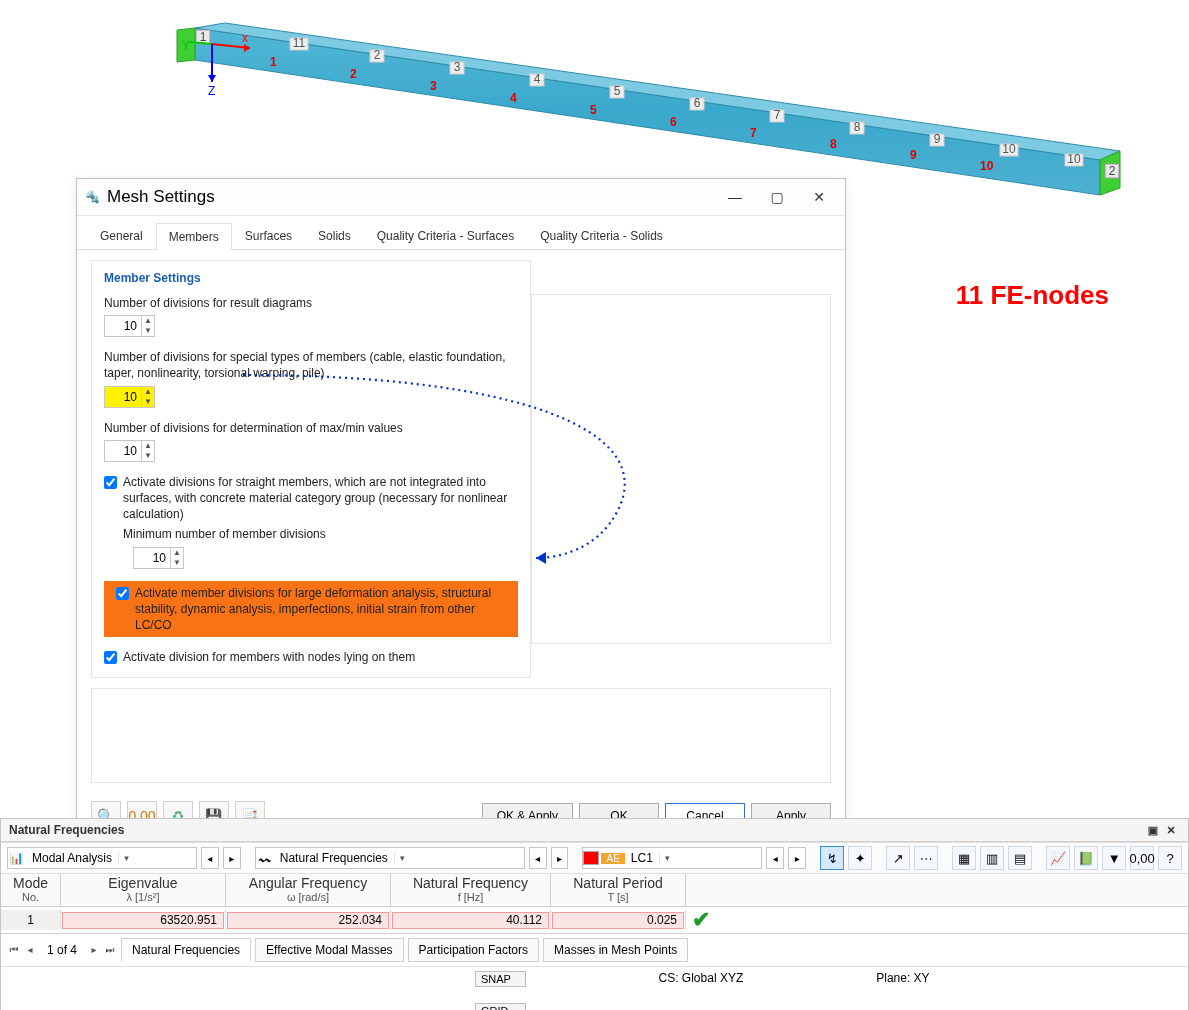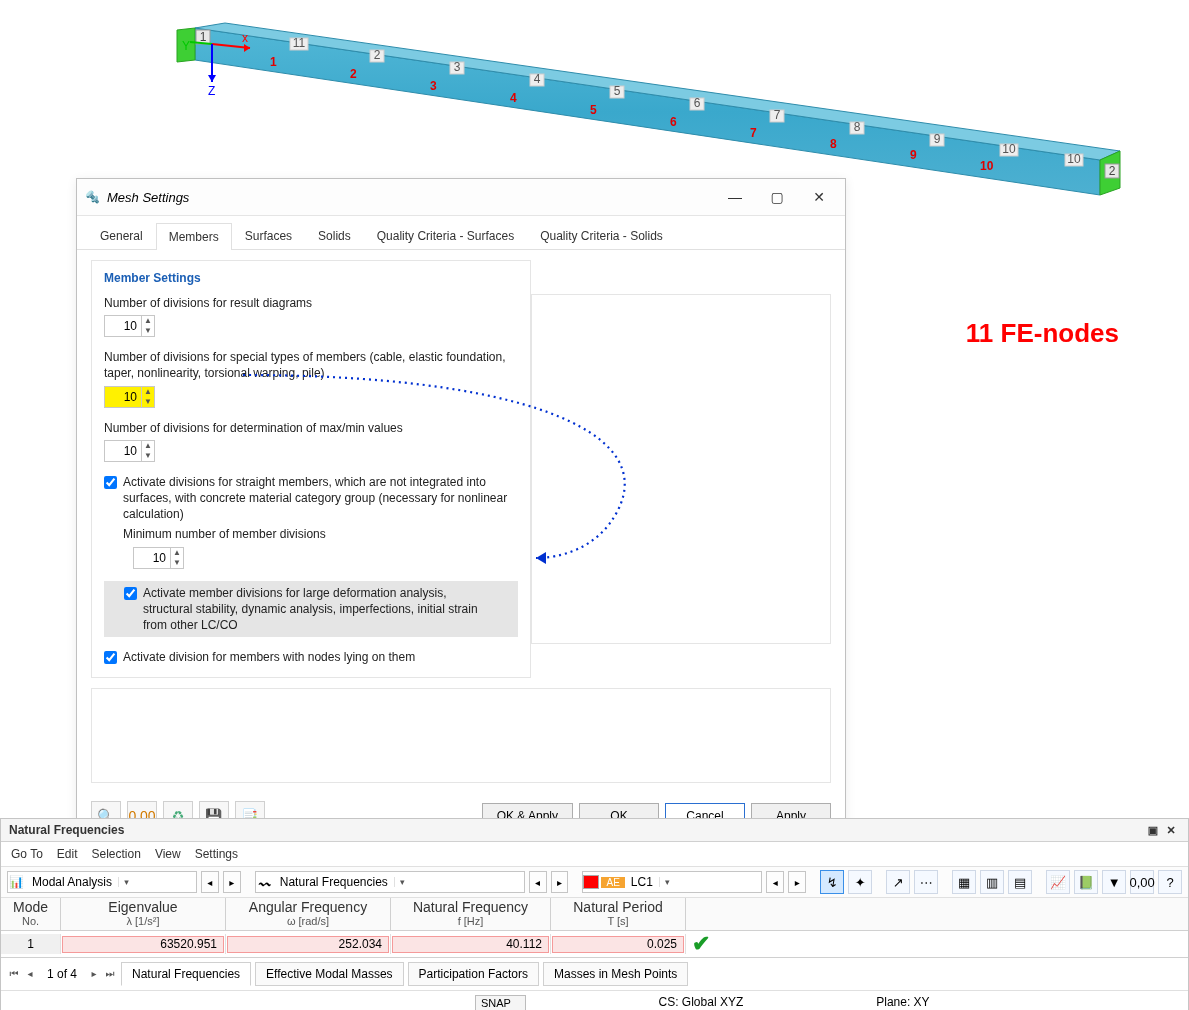--- a/index.html
+++ b/index.html
@@ -1,40 +1,40 @@
 <!DOCTYPE html>
 <html><head>
   <meta charset="utf-8">
   <style>
     * { box-sizing: border-box; margin:0; padding:0; font-family: "Segoe UI", Tahoma, sans-serif; font-size:12px; }
     body { background:#fff; width:1189px; height:1010px; position:relative; color:#000; }
-    .annot { position:absolute; top:280px; right:70px; color:#ff0000; font-size:26px; font-weight:600;margin-top:38px; }
+    .annot { position:absolute; top:280px; right:80px; color:#ff0000; font-size:26px; font-weight:600; }
     .beam-svg { position:absolute; top:20px; left:170px; }
     .dialog { position:absolute; top:178px; left:76px; width:770px; background:#fff; border:1px solid #c0c0c0; box-shadow:0 2px 10px rgba(0,0,0,0.08); }
     .titlebar { display:flex; align-items:center; gap:6px; padding:6px 8px; border-bottom:1px solid #e5e5e5; background:#fdfdfd;}
     .titlebar .icon { width:16px; height:16px; display:flex; align-items:center; justify-content:center; }
-    .titlebar .title { flex:1; font-size:13px;font-style:italic; }
+    .titlebar .title { flex:1; font-size:17px; }
     .winbtn { width:36px; height:24px; display:flex; align-items:center; justify-content:center; font-size:14px; color:#333;}
     .tabs { display:flex; gap:0; padding:6px 10px 0 10px; border-bottom:1px solid #e0e0e0;}
     .tab { padding:6px 12px; color:#333; border:1px solid transparent; border-bottom:none; cursor:default; }
     .tab.active { background:#fff; border-color:#e0e0e0 #e0e0e0 #fff #e0e0e0; position:relative; top:1px;}
     .dbody { padding:10px 14px; display:flex; gap:0;align-items:center;}
     .leftpane { width:440px; border:1px solid #e5e5e5; padding:10px 12px 12px 12px; background:#fff;}
     .rightpane { flex:1; border:1px solid #e5e5e5; background:#fff; min-height:350px;}
     .secttitle { color:#1b5fb5; font-weight:bold; margin-bottom:10px;}
     .row { margin-bottom:12px;}
     .label { color:#222; line-height:1.35;}
     .spin { display:inline-flex; align-items:center; border:1px solid #c7c7c7; height:22px; margin-top:4px;}
     .spin input { border:none; width:36px; text-align:right; padding:2px 4px; font-size:12px; background:transparent;}
     .spin .updn { display:flex; flex-direction:column; border-left:1px solid #c7c7c7;}
     .spin .updn span { width:12px; height:10px; font-size:8px; line-height:10px; text-align:center; color:#555; cursor:default;}
     .spin.hl { background:#fff100;}
     .chkrow { display:flex; align-items:flex-start; gap:6px;}
     .chkrow input[type=checkbox]{ margin-top:2px; width:13px; height:13px;}
-    .hl-block { background:#e5e5e5; padding:4px 20px;}
+    .hl-block { background:#f97316; padding:4px 12px;}
     .lower-white { margin:0 14px 10px 14px; border:1px solid #e5e5e5; height:95px;}
     .footer { display:flex; align-items:center; gap:6px; padding:8px 14px 12px; }
     .iconbtn { width:30px; height:30px; border:1px solid #d0d0d0; background:#f7f7f7; display:flex; align-items:center; justify-content:center; font-size:14px; color:#4a7; }
     .spacer { flex:1;}
     .btn { min-width:80px; height:26px; border:1px solid #adadad; background:#f0f0f0; padding:0 14px;}
     .btn.primary { border:1px solid #2a6fd1; background:#fff;}
     .arrow-svg { position:absolute; top:370px; left:238px; pointer-events:none;}
     
     .panel2 { position:absolute; top:818px; left:0; right:0; border:1px solid #c5c5c5;}
     .p2title { background:#f5f5f5; border-bottom:1px solid #d0d0d0; display:flex; align-items:center; padding:4px 8px; font-weight:600; color:#333;}
@@ -250,27 +250,20 @@
   <polygon points="298,188 308,182 308,194" fill="#0030d0"></polygon>
 </svg>
 
 <div class="panel2">
   <div class="p2title">
     <span>Natural Frequencies</span>
     <span class="sp"></span>
     <span class="winicn">▣</span>
     <span class="winicn">✕</span>
   </div>
-  <div class="menurow">
-    <span>Go To</span>
-    <span>Edit</span>
-    <span>Selection</span>
-    <span>View</span>
-    <span>Settings</span>
-  </div>
   <div class="toolbar">
     <div class="combo" style="width:190px;">
       <span class="ico">📊</span>
       <span class="txt">Modal Analysis</span>
       <span class="dd">▾</span>
     </div>
     <div class="navbtn">◂</div>
     <div class="navbtn">▸</div>
     <div class="sep"></div>
     <div class="combo" style="width:270px;">

